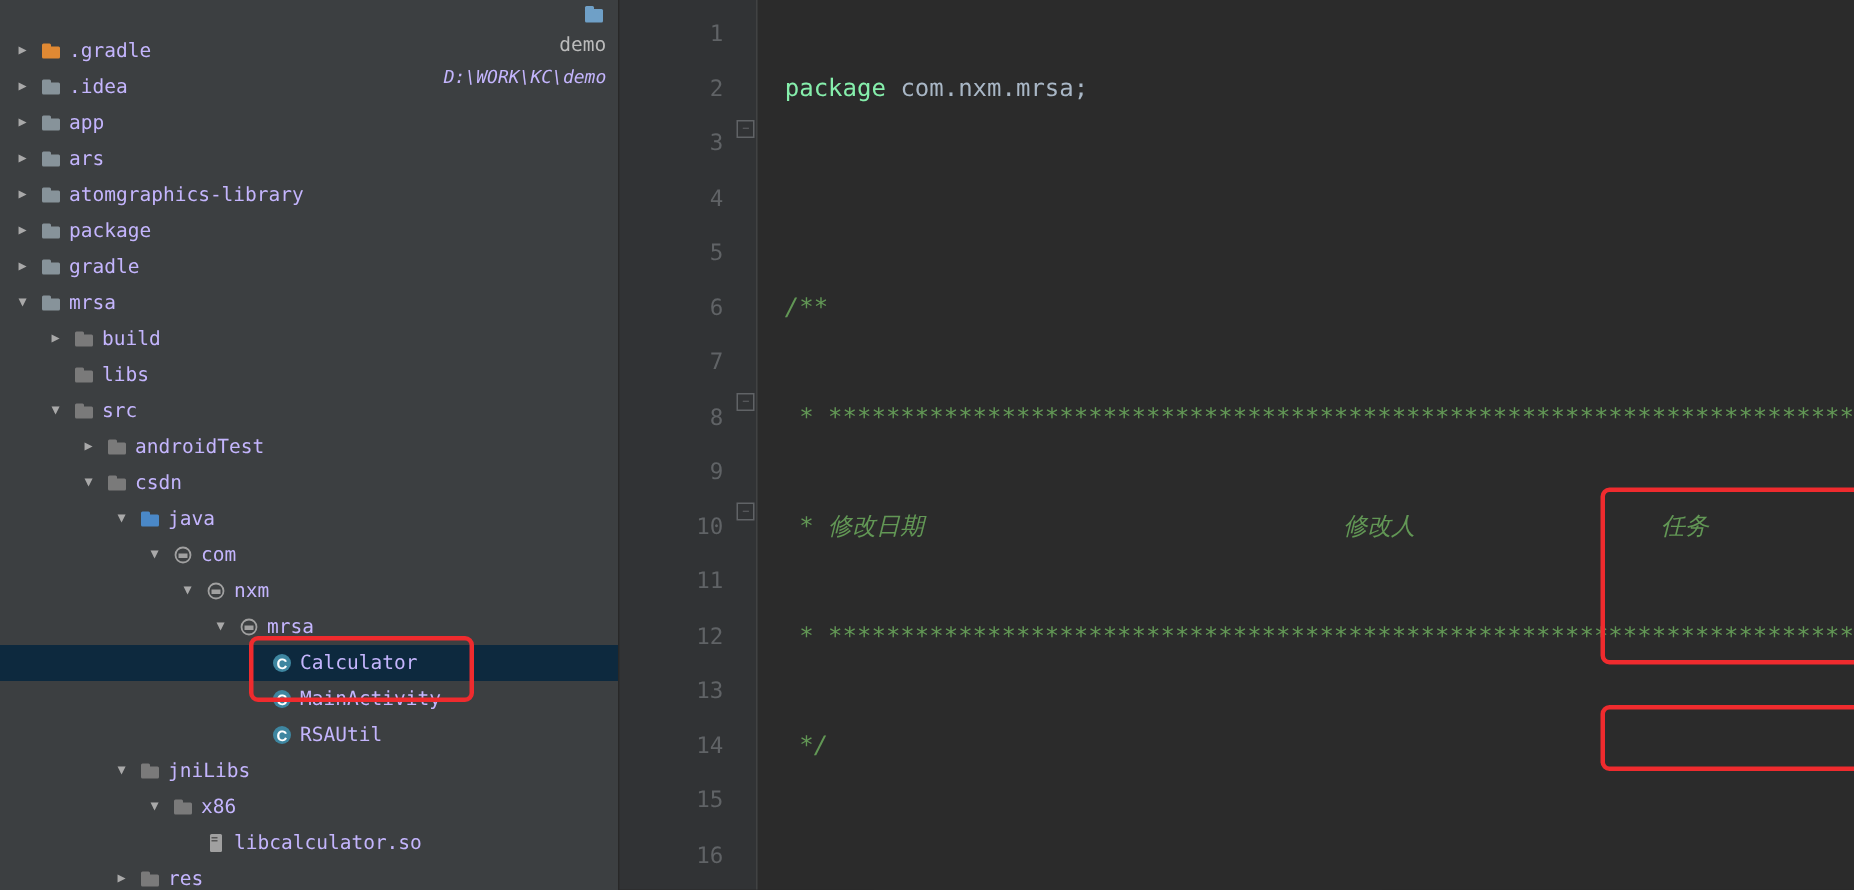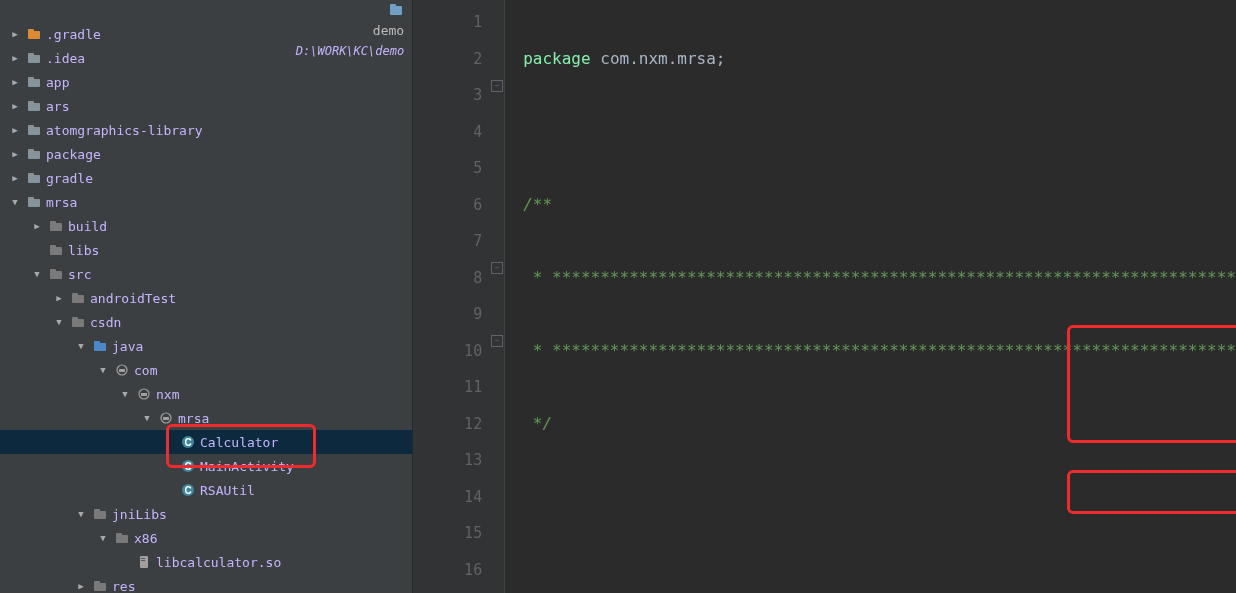--- a/index.html
+++ b/index.html
@@ -399,20 +399,21 @@
       <div class="fold-mark" style="top:80px">−</div>
       <div class="fold-mark" style="top:262px">−</div>
       <div class="fold-mark" style="top:335px">−</div>
     </div>
   </div>
   <div class="code-area">
 <div class="code-line"><span class="kw">package</span> <span>com.nxm.mrsa</span>;</div>
 <div class="code-line"></div>
 <div class="code-line"><span class="comment">/**</span></div>
 <div class="code-line"><span class="comment"> * ***********************************************************************</span></div>
+<div class="code-line"><span class="comment"><span> * 修改日期</span>                             <span>修改人</span>                 <span>任务</span></span></div>
 <div class="code-line"><span class="comment"> * ***********************************************************************</span></div>
 <div class="code-line"><span class="comment"> */</span></div>
 
 
 
 
 
 
 
 

